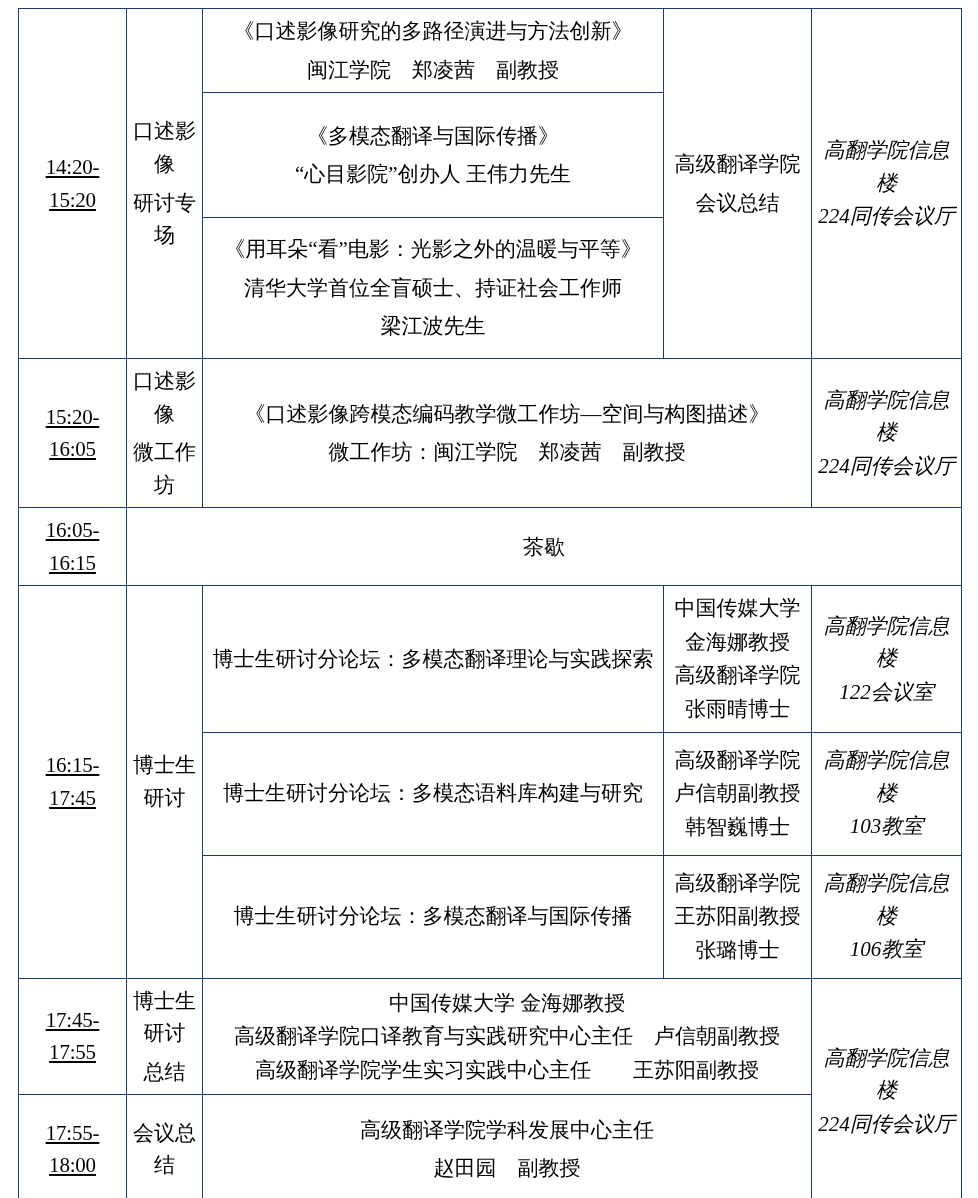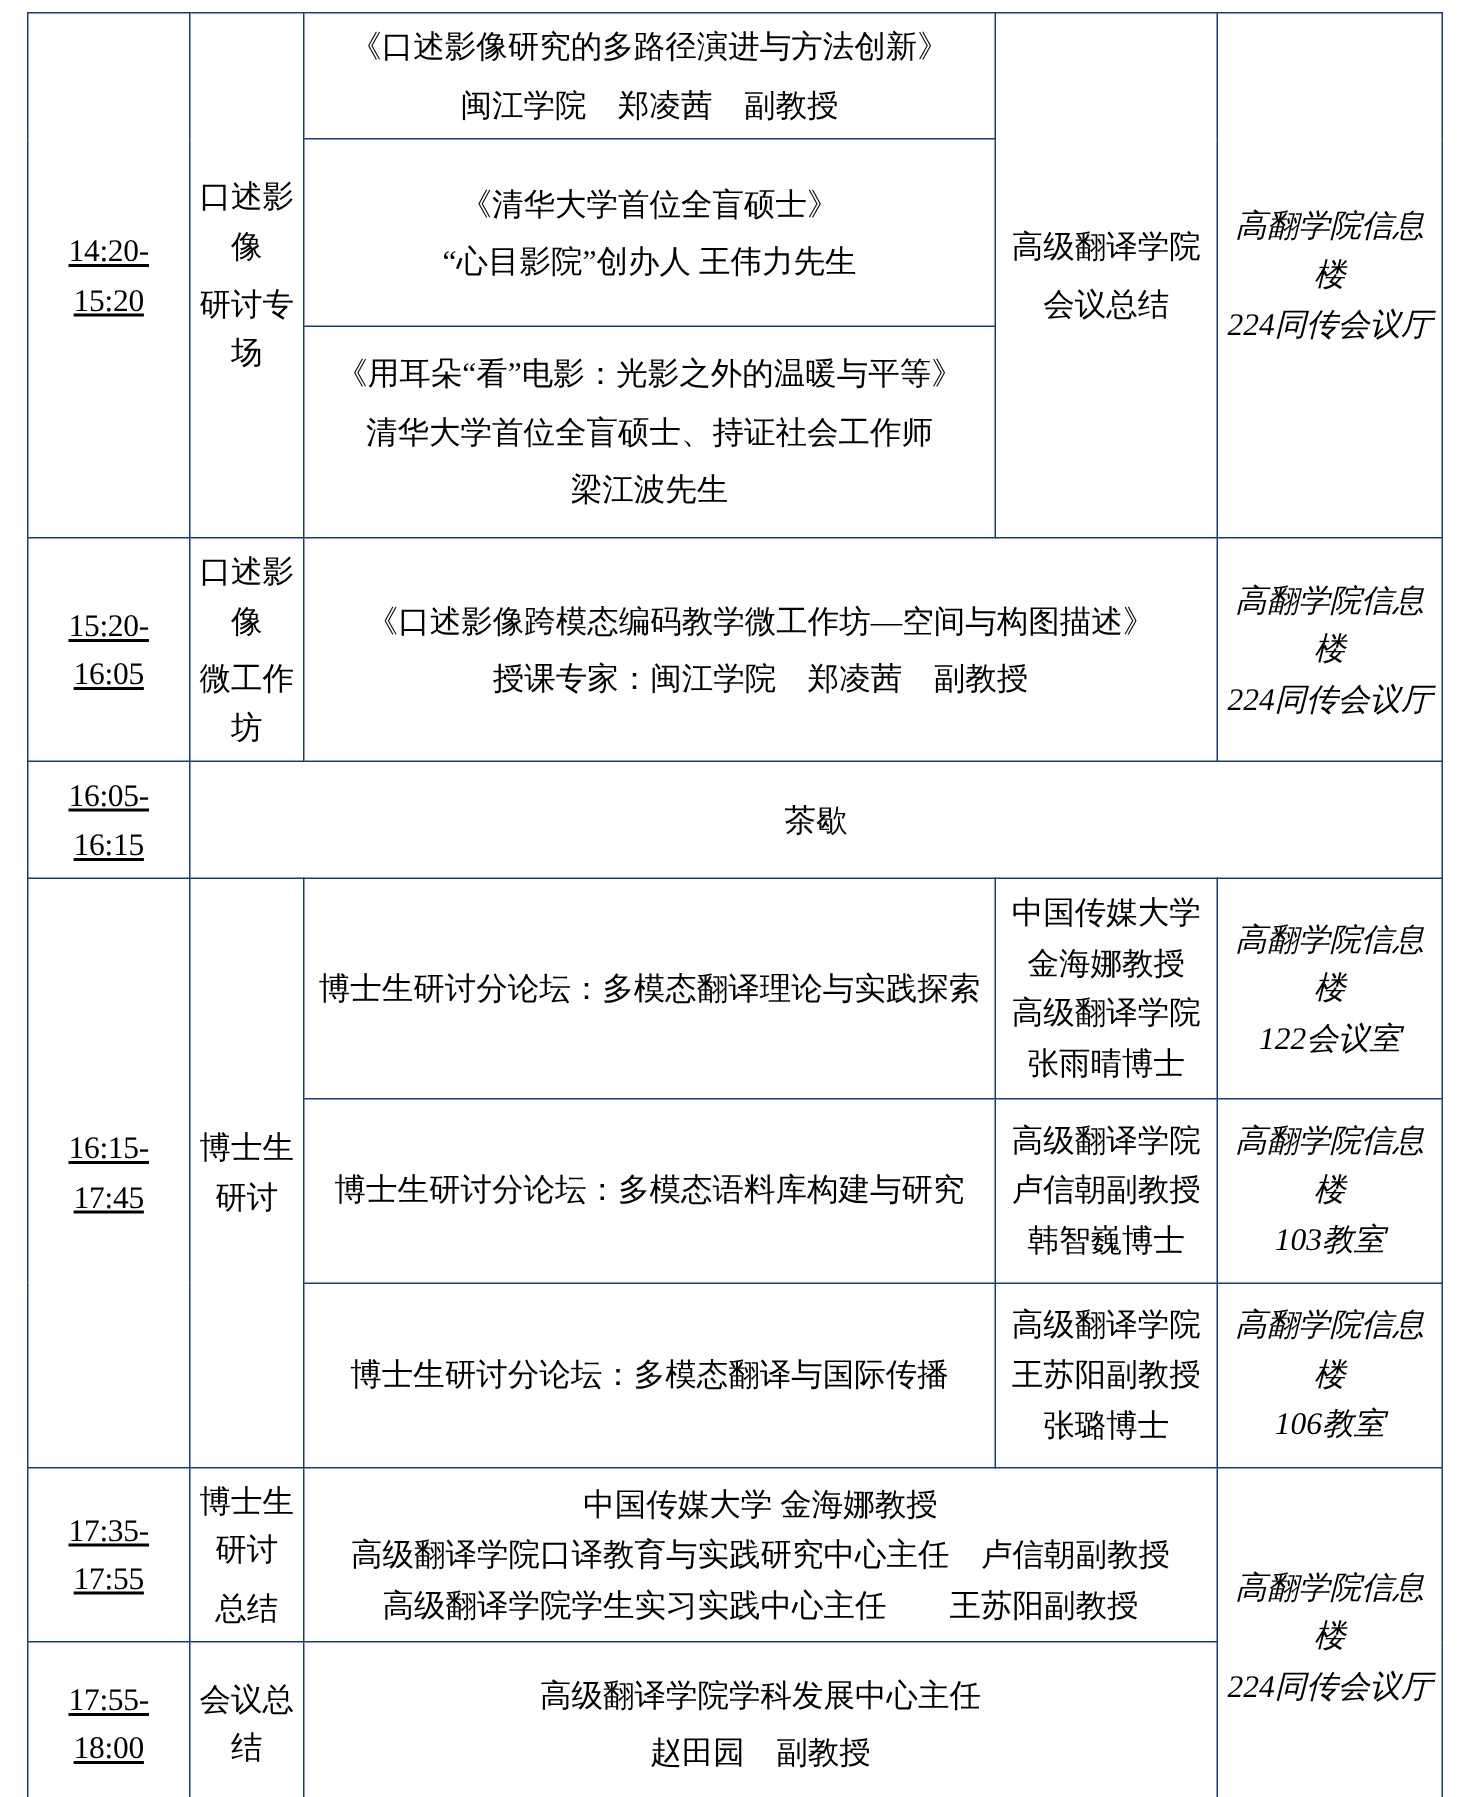--- a/index.html
+++ b/index.html
@@ -99,41 +99,41 @@
           <span class="line">高级翻译学院</span>
           <span class="line">会议总结</span>
         </td>
         <td class="venue tight" rowspan="3">
           <span class="line">高翻学院信息楼</span>
           <span class="line">224同传会议厅</span>
         </td>
       </tr>
       <tr>
         <td class="topic cell-lines" style="height:112px">
-          <span class="line">《清华大学首位全盲硕士》</span>
+          <span class="line">《多模态翻译与国际传播》</span>
           <span class="line">“心目影院”创办人  王伟力先生</span>
         </td>
       </tr>
       <tr>
         <td class="topic cell-lines" style="height:128px">
           <span class="line">《用耳朵“看”电影：光影之外的温暖与平等》</span>
           <span class="line">清华大学首位全盲硕士、持证社会工作师</span>
           <span class="line">梁江波先生</span>
         </td>
       </tr>
 
       <tr>
         <td class="time">15:20-16:05</td>
         <td class="session cell-lines">
           <span class="line">口述影像</span>
           <span class="line">微工作坊</span>
         </td>
         <td class="topic cell-lines" colspan="2" style="height:120px">
           <span class="line">《口述影像跨模态编码教学微工作坊—空间与构图描述》</span>
-          <span class="line">授课专家：闽江学院　郑凌茜　副教授</span>
+          <span class="line">微工作坊：闽江学院　郑凌茜　副教授</span>
         </td>
         <td class="venue tight">
           <span class="line">高翻学院信息楼</span>
           <span class="line">224同传会议厅</span>
         </td>
       </tr>
 
       <tr>
         <td class="time">16:05-16:15</td>
         <td class="break-row" colspan="4" style="height:42px">茶歇</td>
@@ -173,21 +173,21 @@
           <span class="line">王苏阳副教授</span>
           <span class="line">张璐博士</span>
         </td>
         <td class="venue tight">
           <span class="line">高翻学院信息楼</span>
           <span class="line">106教室</span>
         </td>
       </tr>
 
       <tr>
-        <td class="time">17:35-17:55</td>
+        <td class="time">17:45-17:55</td>
         <td class="session cell-lines">
           <span class="line">博士生研讨</span>
           <span class="line">总结</span>
         </td>
         <td class="topic tight" colspan="2" style="height:100px">
           <span class="line">中国传媒大学  金海娜教授</span>
           <span class="line">高级翻译学院口译教育与实践研究中心主任　卢信朝副教授</span>
           <span class="line">高级翻译学院学生实习实践中心主任　　王苏阳副教授</span>
         </td>
         <td class="venue tight" rowspan="2">

